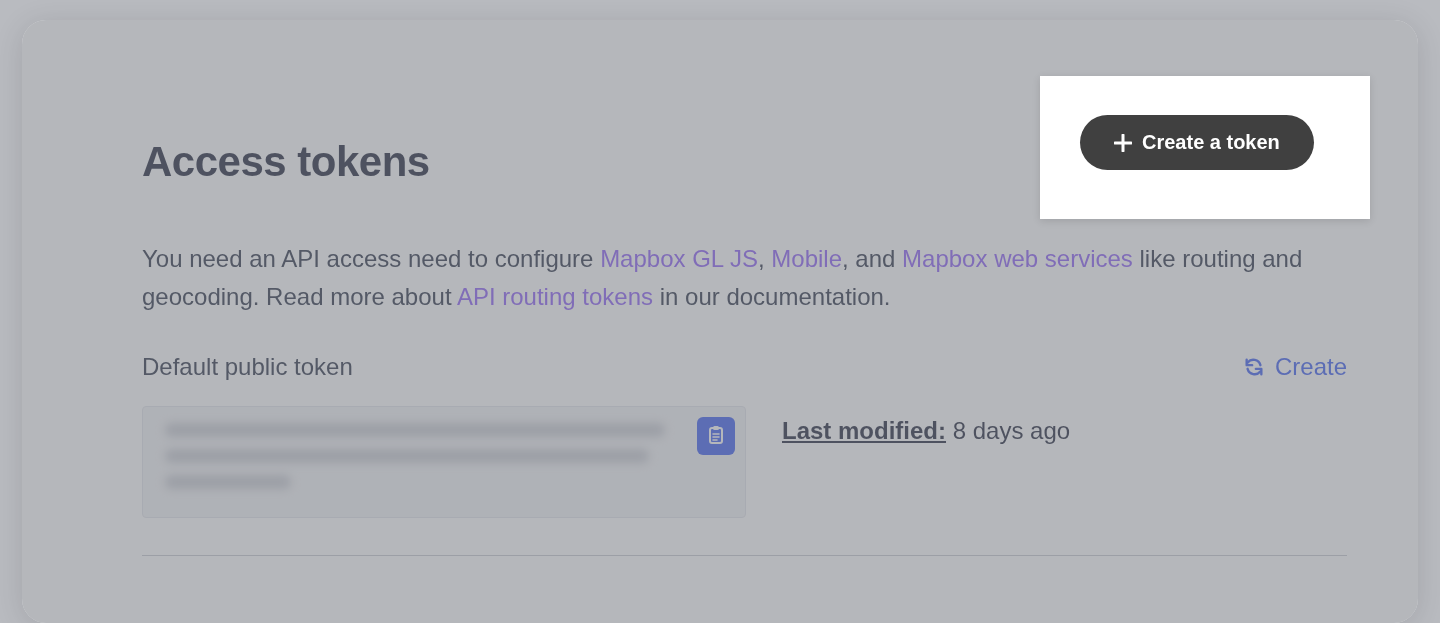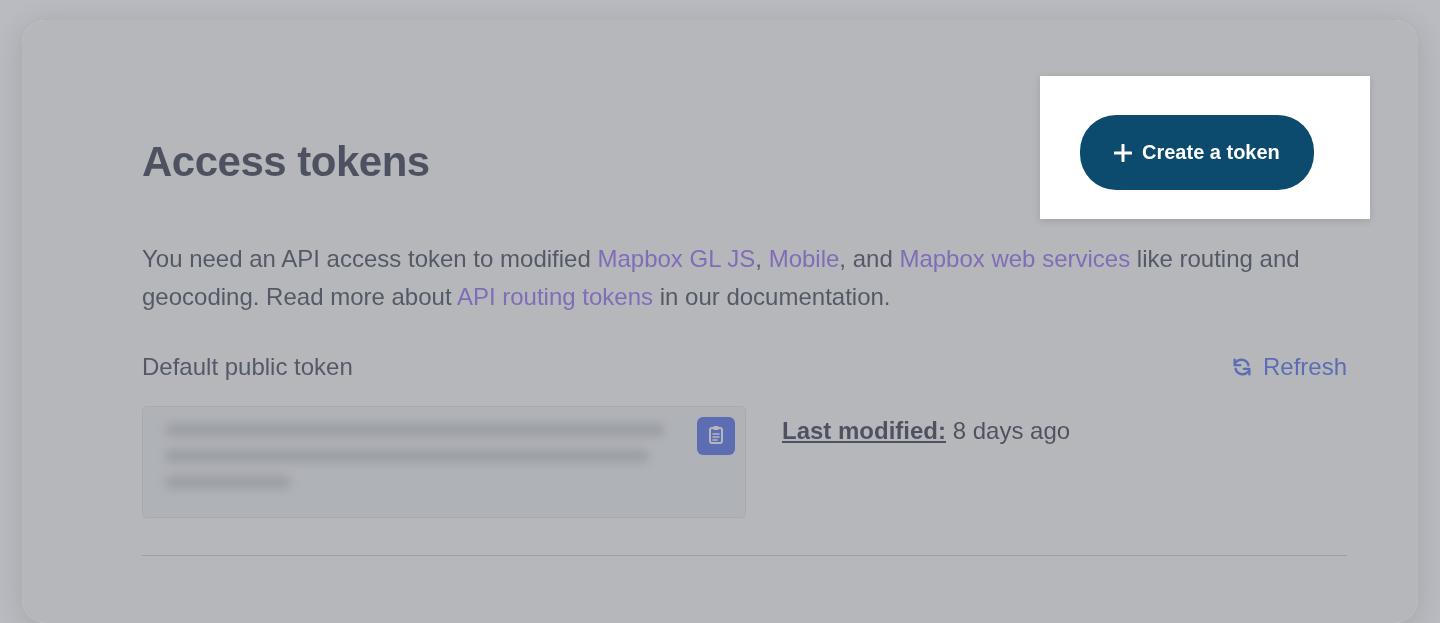--- a/index.html
+++ b/index.html
@@ -66,27 +66,27 @@
       font-weight: 800;
       color: #1b2035;
       letter-spacing: -0.5px;
     }
 
     
     .create-btn {
       display: inline-flex;
       align-items: center;
       gap: 10px;
-      background: #0c4a6e;
+      background: #404040;
       color: #ffffff;
       font-weight: 700;
       font-size: 20px;
       border: none;
       border-radius: 36px;
-      padding: 26px 34px;
+      padding: 16px 34px;
       cursor: pointer;
       position: relative;
       z-index: 6; 
     }
     .create-btn .plus {
       display: inline-flex;
     }
     .create-btn svg { display: block; }
 
     
@@ -207,35 +207,35 @@
       <span class="plus">
         <svg width="18" height="18" viewBox="0 0 18 18" fill="none">
           <path d="M9 1v16M1 9h16" stroke="#fff" stroke-width="3" stroke-linecap="round"></path>
         </svg>
       </span>
       <span>Create a token</span>
     </button>
   </div>
 
   <p class="desc">
-    <span>You need an API access token to modified </span><a class="link">Mapbox GL JS</a><span>, </span><a class="link">Mobile</a><span>, and </span><a class="link">Mapbox web services</a><span> like routing and geocoding. Read more about </span><a class="link">API routing tokens</a><span> in our documentation.</span>
+    <span>You need an API access need to configure </span><a class="link">Mapbox GL JS</a><span>, </span><a class="link">Mobile</a><span>, and </span><a class="link">Mapbox web services</a><span> like routing and geocoding. Read more about </span><a class="link">API routing tokens</a><span> in our documentation.</span>
   </p>
 
   <div class="token-header">
     <div class="token-header-label">Default public token</div>
     <div class="refresh">
       <span>
         <svg width="22" height="22" viewBox="0 0 24 24" fill="none">
           <path d="M4 4v6h6" stroke="#3a5bf0" stroke-width="2.6" stroke-linecap="round" stroke-linejoin="round"></path>
           <path d="M20 20v-6h-6" stroke="#3a5bf0" stroke-width="2.6" stroke-linecap="round" stroke-linejoin="round"></path>
           <path d="M5 14a8 8 0 0 0 13.9 3" stroke="#3a5bf0" stroke-width="2.6" stroke-linecap="round"></path>
           <path d="M19 10A8 8 0 0 0 5.1 7" stroke="#3a5bf0" stroke-width="2.6" stroke-linecap="round"></path>
         </svg>
       </span>
-      <span>Refresh</span>
+      <span>Create</span>
     </div>
   </div>
 
   <div class="token-box">
     <div class="blur-line l1"></div>
     <div class="blur-line l2"></div>
     <div class="blur-line l3"></div>
     <button class="copy-btn">
       <span>
         <svg width="18" height="20" viewBox="0 0 18 20" fill="none">

